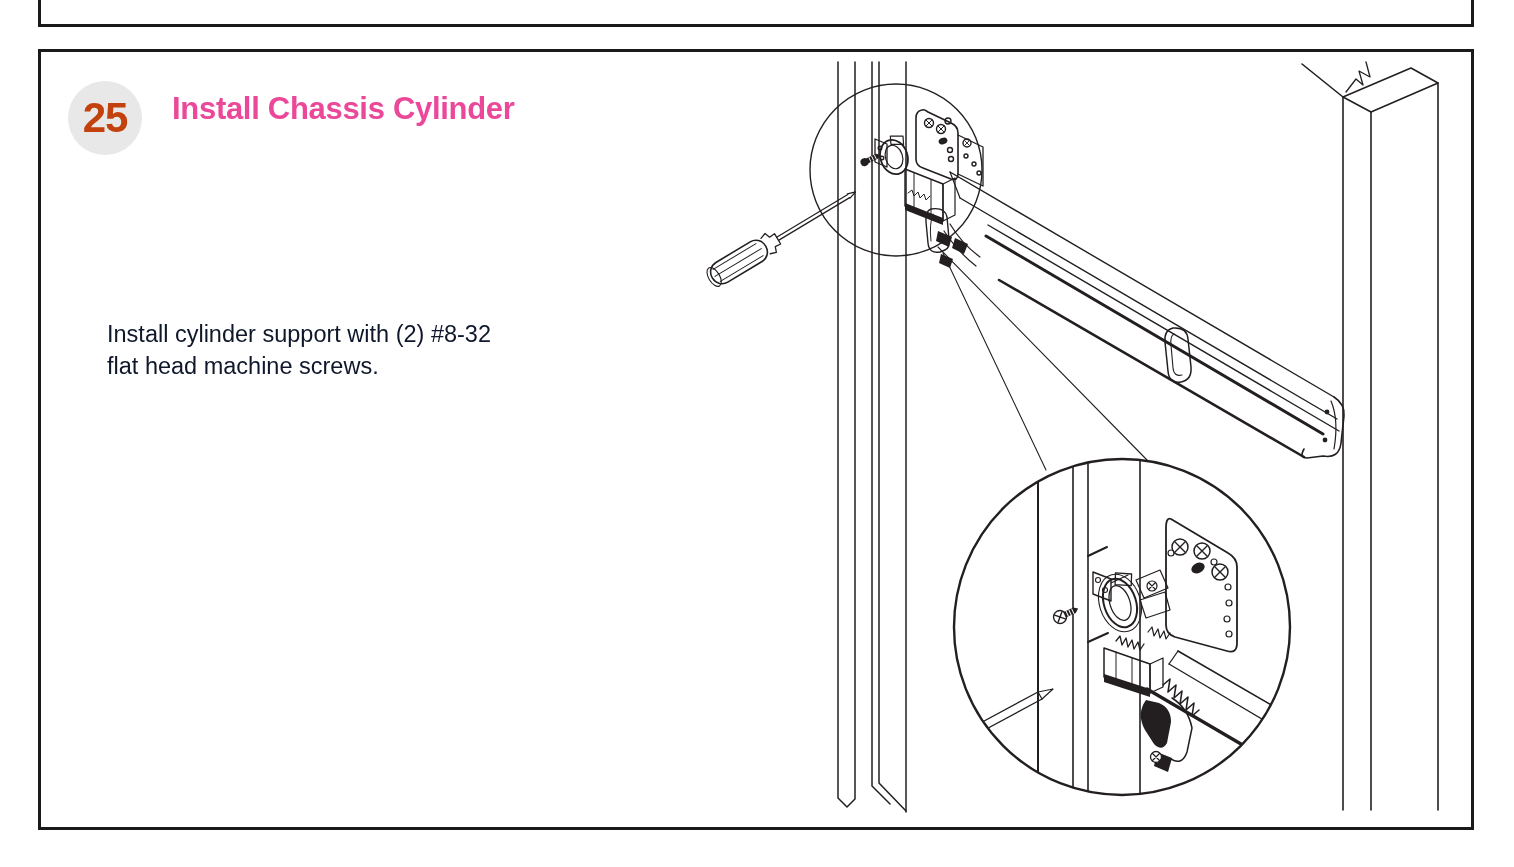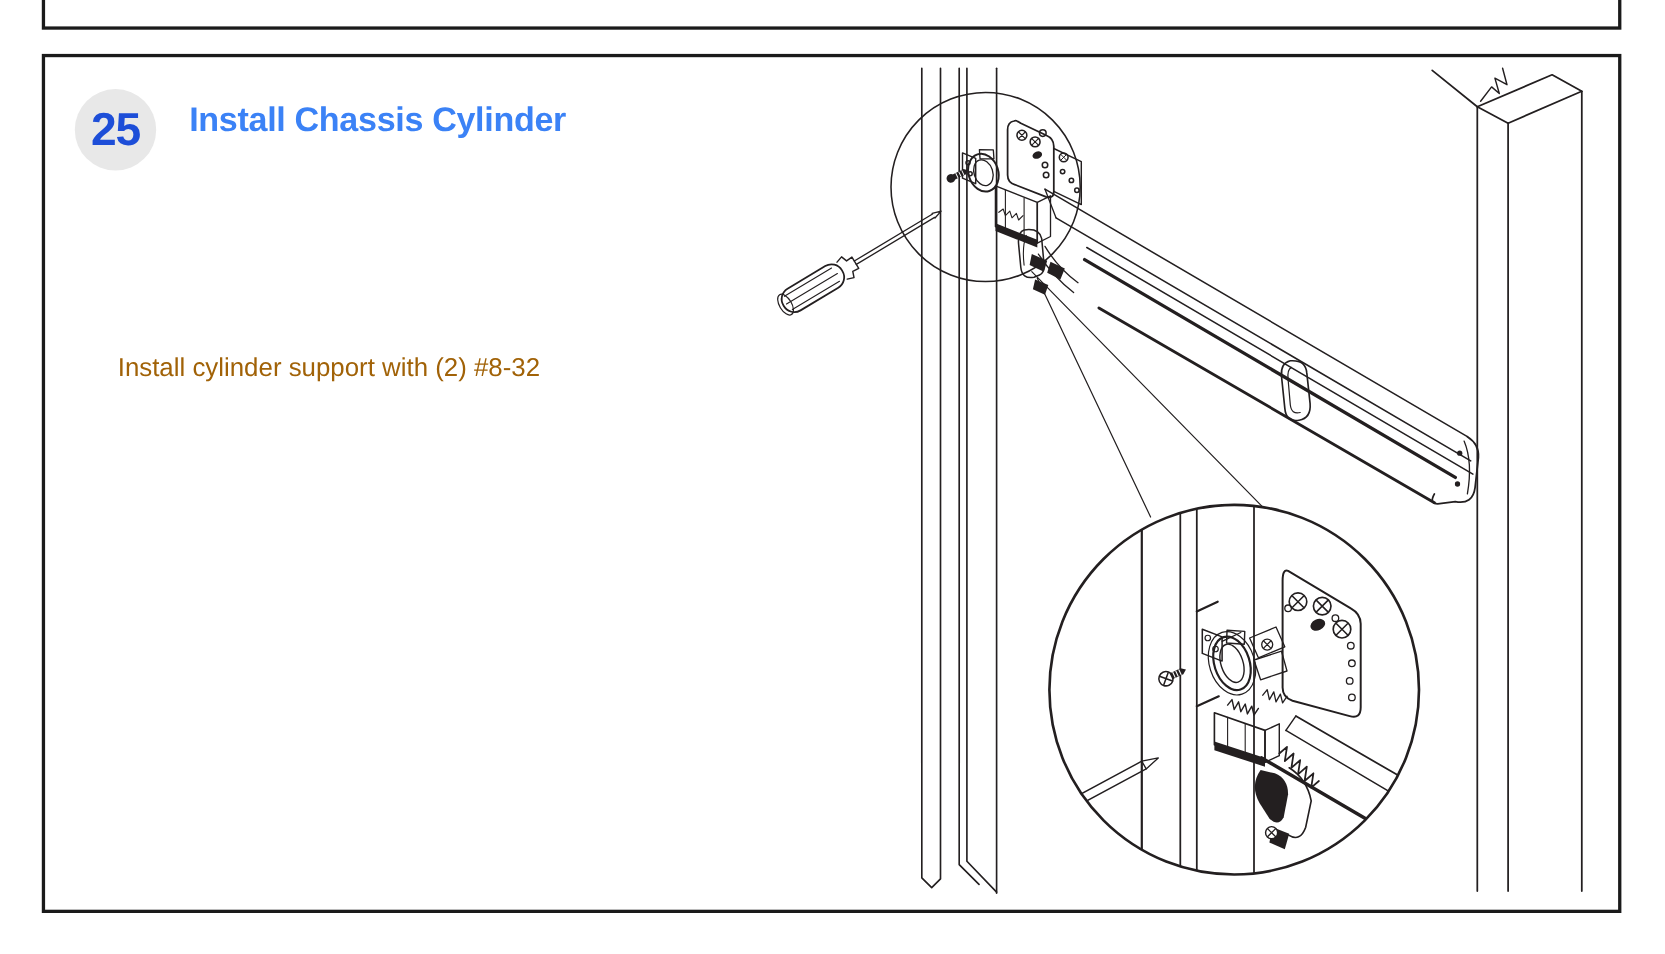--- a/index.html
+++ b/index.html
@@ -8,30 +8,30 @@
     background:#ffffff;
     font-family:"Liberation Sans", sans-serif;
     color:#231f20;
   }
   .panel{position:absolute;border:3px solid #1a1a1a;background:#ffffff;box-sizing:border-box;}
   #prev-panel{left:38px;top:-14px;width:1436px;height:41px;}
   #main-panel{left:38px;top:49px;width:1436px;height:781px;}
   #step-badge{
     position:absolute;left:68px;top:81px;width:74px;height:74px;border-radius:50%;
     display:flex;align-items:center;justify-content:center;
-    font-size:42px;font-weight:bold;color:#1d4ed8;letter-spacing:-1px;
+    font-size:42px;font-weight:bold;color:#c2410c;letter-spacing:-1px;
   }
   #step-title{
     position:absolute;left:172px;top:88px;
-    font-size:31px;font-weight:bold;line-height:41px;color:#3b82f6;
+    font-size:31px;font-weight:bold;line-height:41px;color:#ec4899;
     letter-spacing:-0.3px;white-space:nowrap;
   }
   #instruction{
     position:absolute;left:107px;top:318px;
-    font-size:23.5px;line-height:32px;color:#a16207;white-space:nowrap;
+    font-size:23.5px;line-height:32px;color:#0f172a;white-space:nowrap;
   }
   #figure-svg{position:absolute;left:0;top:0;width:1514px;height:867px;}
   #figure-svg *{vector-effect:none;}
 </style>
 </head>
 <body>
 
 <div class="panel" id="prev-panel"></div>
 
 <div class="panel" id="main-panel"></div>
@@ -39,20 +39,21 @@
 <div id="step-badge" style="background: rgb(232, 232, 232);">
   <span>25</span>
 </div>
 
 <div id="step-title">
   <div>Install Chassis Cylinder</div>
 </div>
 
 <div id="instruction">
   <div>Install cylinder support with (2) #8-32</div>
+  <div>flat head machine screws.</div>
 </div>
 
 <svg id="figure-svg" viewBox="0 0 1514 867" fill="none" stroke="#231f20" stroke-linecap="round" stroke-linejoin="round">
 
   <defs>
     <clipPath id="bigcirc">
         <circle cx="1122" cy="627" r="168"></circle>
       </clipPath>
   </defs>
 

